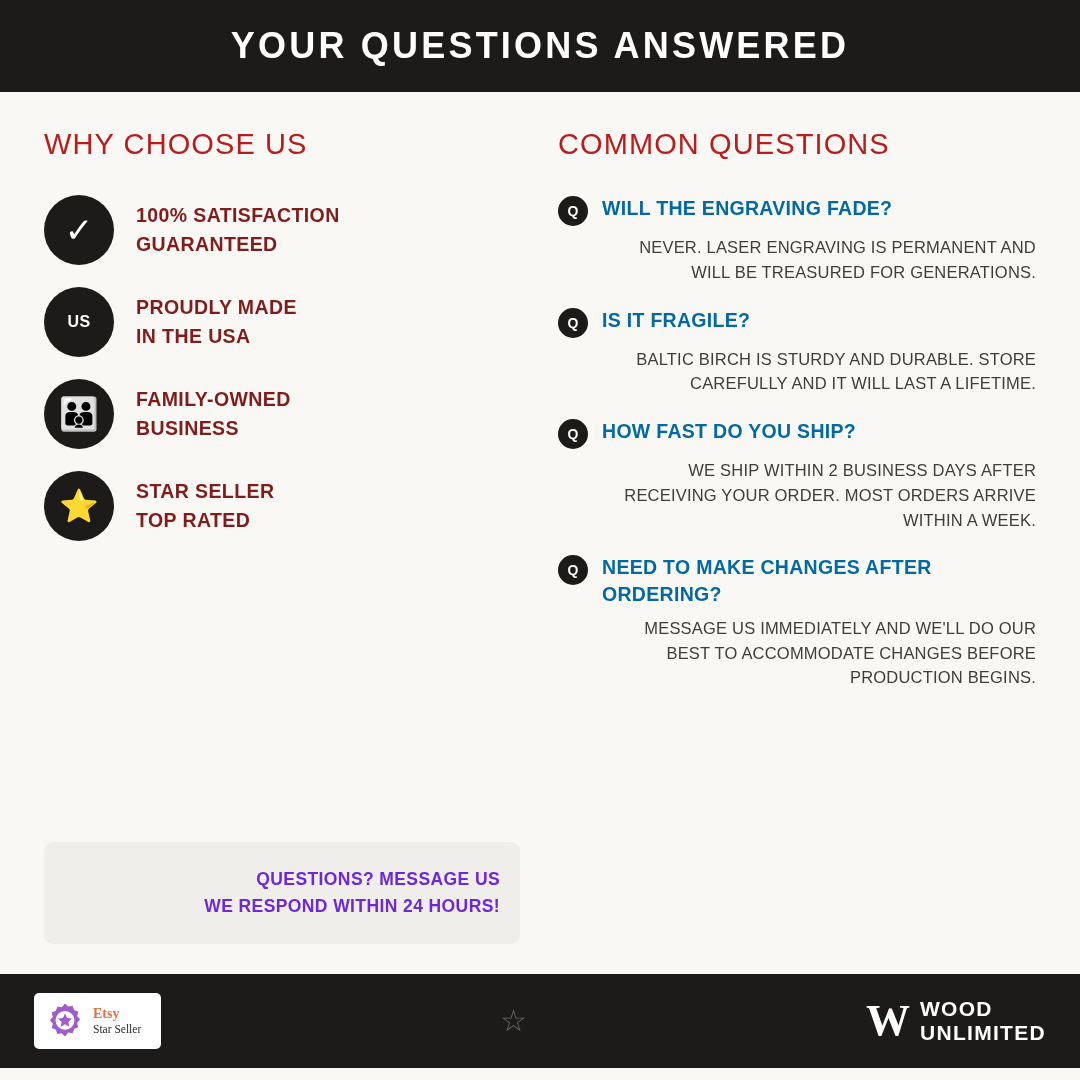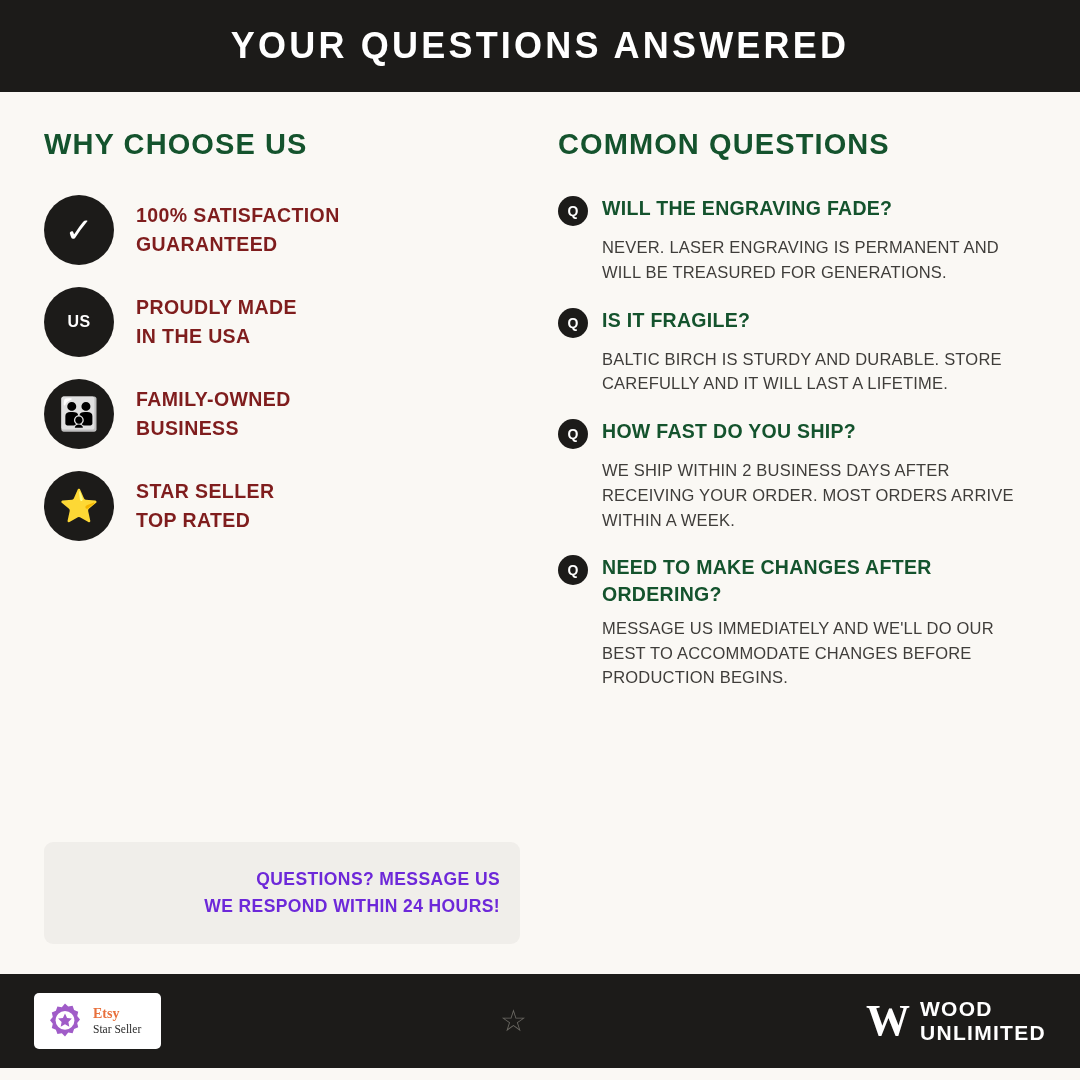--- a/index.html
+++ b/index.html
@@ -46,22 +46,22 @@
     width: 470px;
     padding-right: 20px;
   }
   .col-right {
     flex: 1;
     padding-left: 44px;
   }
 
   .section-title {
     font-size: 29px;
-    font-weight: bold;
-    color: #14532d;
+    font-weight: normal;
+    color: #b91c1c;
     letter-spacing: 1.1px;
     text-transform: uppercase;
     margin-bottom: 34px;
   }
 
   
   .benefit {
     display: flex;
     align-items: center;
     margin-bottom: 22px;
@@ -109,34 +109,35 @@
     font-weight: bold;
     display: flex;
     align-items: center;
     justify-content: center;
     margin-right: 14px;
     margin-top: 1px;
   }
   .faq-question {
     font-size: 19.5px;
     font-weight: bold;
-    color: #14532d;
+    color: #0369a1;
     letter-spacing: 0.3px;
     line-height: 1.35;
     text-transform: uppercase;
   }
   .faq-answer {
     margin-left: 44px;
     margin-top: 9px;
     font-size: 16.5px;
     color: #3f3d3a;
     line-height: 1.5;
     letter-spacing: 0.2px;
     text-transform: uppercase;
     max-width: 440px;
+    text-align: right;
   }
 
   
   .cta {
     position: absolute;
     left: 44px;
     bottom: 30px;
     width: 476px;
     background: #f0eeea;
     border-radius: 9px;

